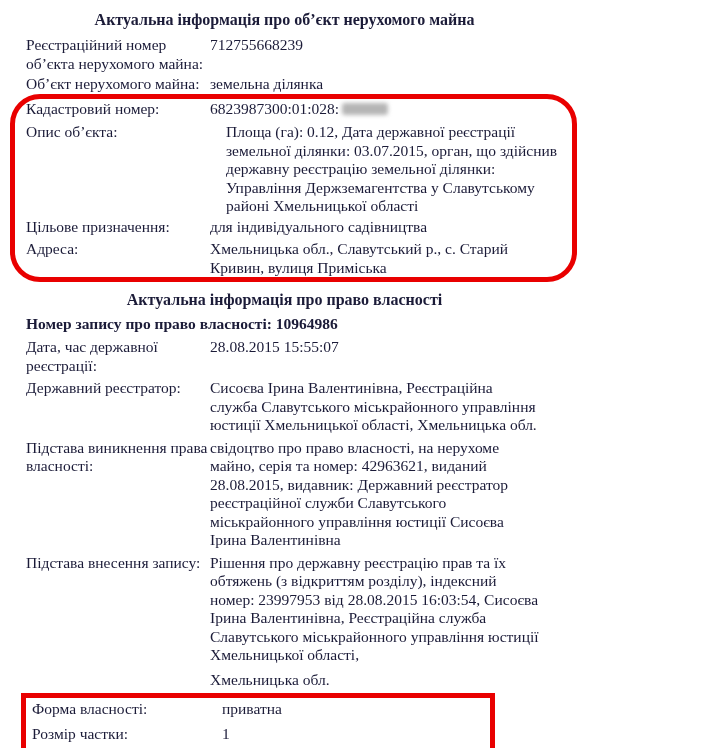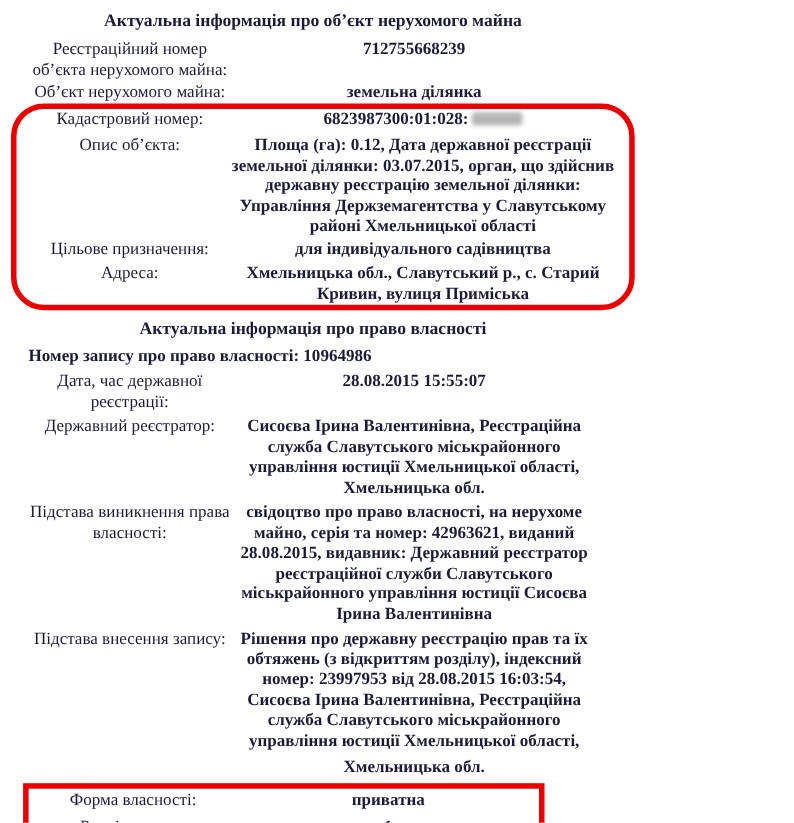--- a/index.html
+++ b/index.html
@@ -34,50 +34,48 @@
   }
   .record-line {
     font-weight: bold;
     margin: 0 0 5px 0;
     line-height: 19px;
   }
   .row {
     display: flex;
     align-items: flex-start;
     margin-bottom: 2px;
-    text-align: center;
   }
   .row .label {
     width: 184px;
     flex: 0 0 184px;
   }
   .row .value {
     flex: 1 1 auto;
     max-width: 455px;
-    font-weight: bold;
   }
   .sec2 .row {
     margin-bottom: 4px;
   }
   .value-part2 {
     margin-top: 6px;
   }
   .hl-box {
     box-sizing: border-box;
     border: 5px solid #e90000;
   }
   .hl-box.box1 {
     margin-left: -16px;
     margin-right: -34px;
     padding: 1px 13px 0 11px;
     margin-bottom: 0;
     border-radius: 30px;
   }
   .box1 .row { margin-bottom: 5px; }
-  .box1 .row.desc-row { margin-bottom: 2px; }
+  .box1 .row.desc-row { margin-bottom: 2px; gap: 16px; }
   .box1 .row.purpose-row { margin-bottom: 4px; }
   .box1 .row.last { margin-bottom: 0; }
   .hl-box.box2 {
     margin-left: -5px;
     width: 474px;
     padding: 2px 6px 4px 6px;
     margin-top: 4px;
   }
   .box2 .row { margin-bottom: 6px; gap: 12px; }
   .box2 .row.last { margin-bottom: 0; }

